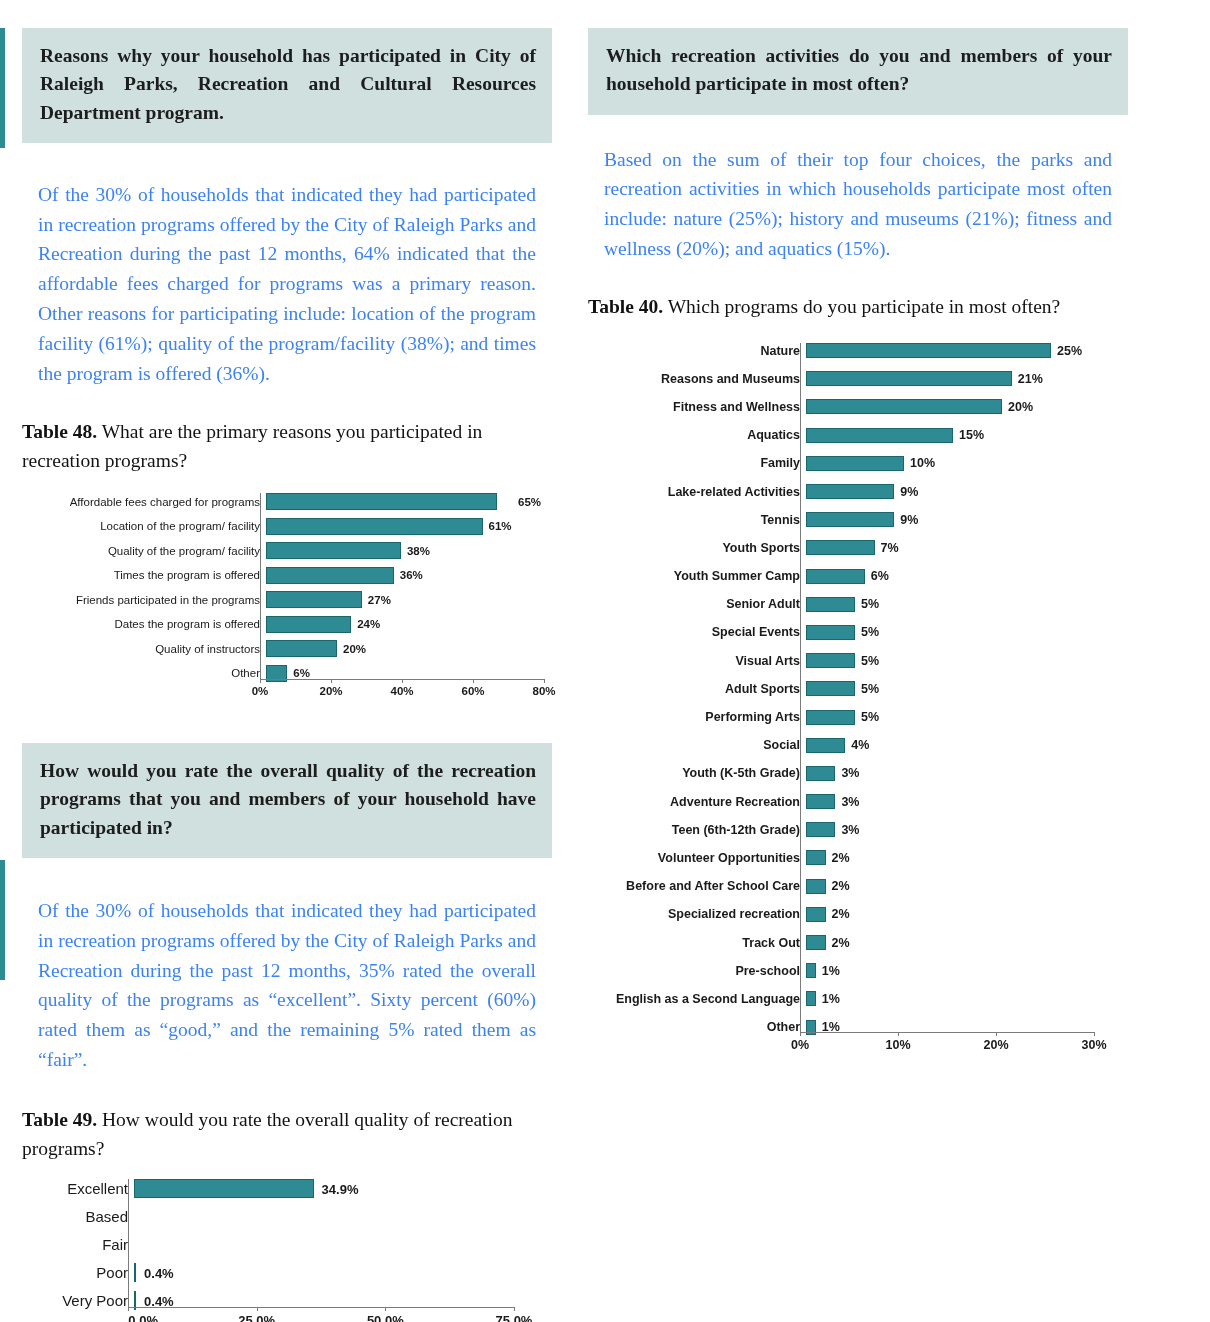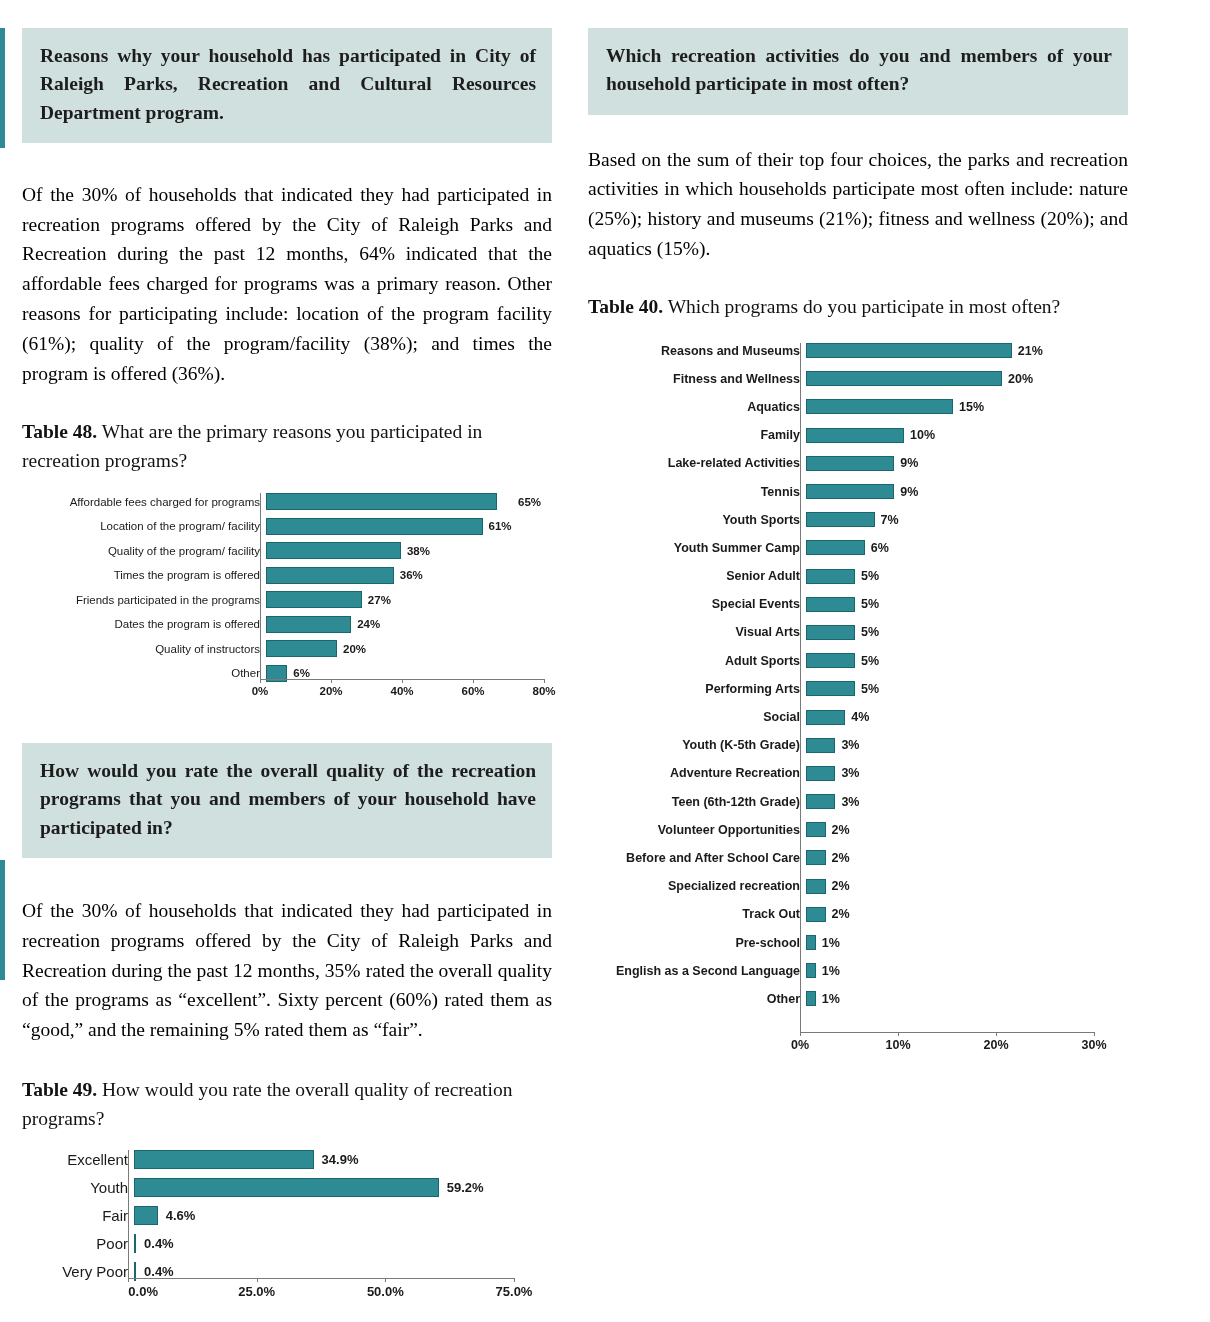--- a/index.html
+++ b/index.html
@@ -45,22 +45,22 @@
     font-weight: bold;
     font-size: 19.5px;
     line-height: 1.45;
     color: #1d1d1d;
     text-align: justify;
   }
   .para {
     font-size: 19.5px;
     line-height: 1.53;
     text-align: justify;
-    color: #000000;
-    margin: 0;
+    color: #3b82f6;
+    margin: 16px;
   }
   .tablecap {
     font-size: 19.5px;
     line-height: 1.5;
     color: #121212;
     margin: 0;
   }
   .tablecap b { font-weight: bold; }
 
   
@@ -238,32 +238,24 @@
     <div class="chart" id="chart49" style="margin-top:16px;">
       <div class="rows">
           <div class="row">
             <div class="lbl">Excellent</div>
             <div class="track">
               <div class="bar" style="width: 179.619px;"></div>
               <div class="val" style="left: 187.619px;">34.9%</div>
             </div>
           </div>
           <div class="row">
-            <div class="lbl">Youth</div>
-            <div class="track">
-              <div class="bar" style="width: 304.683px;"></div>
-              <div class="val" style="left: 312.683px;">59.2%</div>
-            </div>
+            <div class="lbl">Based</div>
           </div>
           <div class="row">
             <div class="lbl">Fair</div>
-            <div class="track">
-              <div class="bar" style="width: 23.6747px;"></div>
-              <div class="val" style="left: 31.6747px;">4.6%</div>
-            </div>
           </div>
           <div class="row">
             <div class="lbl">Poor</div>
             <div class="track">
               <div class="bar" style="width: 2.05867px;"></div>
               <div class="val" style="left: 10.0587px;">0.4%</div>
             </div>
           </div>
           <div class="row">
             <div class="lbl">Very Poor</div>
@@ -293,20 +285,27 @@
 
     <p class="para" style="margin-top:30px;">Based on the sum of their top four choices, the parks and recreation activities in which households participate most often include: nature (25%); history and museums (21%); fitness and wellness (20%); and aquatics (15%).</p>
 
     <p class="tablecap" style="margin-top:28px;">
       <b>Table 40.</b><span> Which programs do you participate in most often?</span>
     </p>
 
     <div class="chart" id="chart50" style="margin-top:22px;">
       <div class="rows">
           <div class="row">
+            <div class="lbl">Nature</div>
+            <div class="track">
+              <div class="bar" style="width: 245px;"></div>
+              <div class="val" style="left: 251px;">25%</div>
+            </div>
+          </div>
+          <div class="row">
             <div class="lbl">Reasons and Museums</div>
             <div class="track">
               <div class="bar" style="width: 205.8px;"></div>
               <div class="val" style="left: 211.8px;">21%</div>
             </div>
           </div>
           <div class="row">
             <div class="lbl">Fitness and Wellness</div>
             <div class="track">
               <div class="bar" style="width: 196px;"></div>

